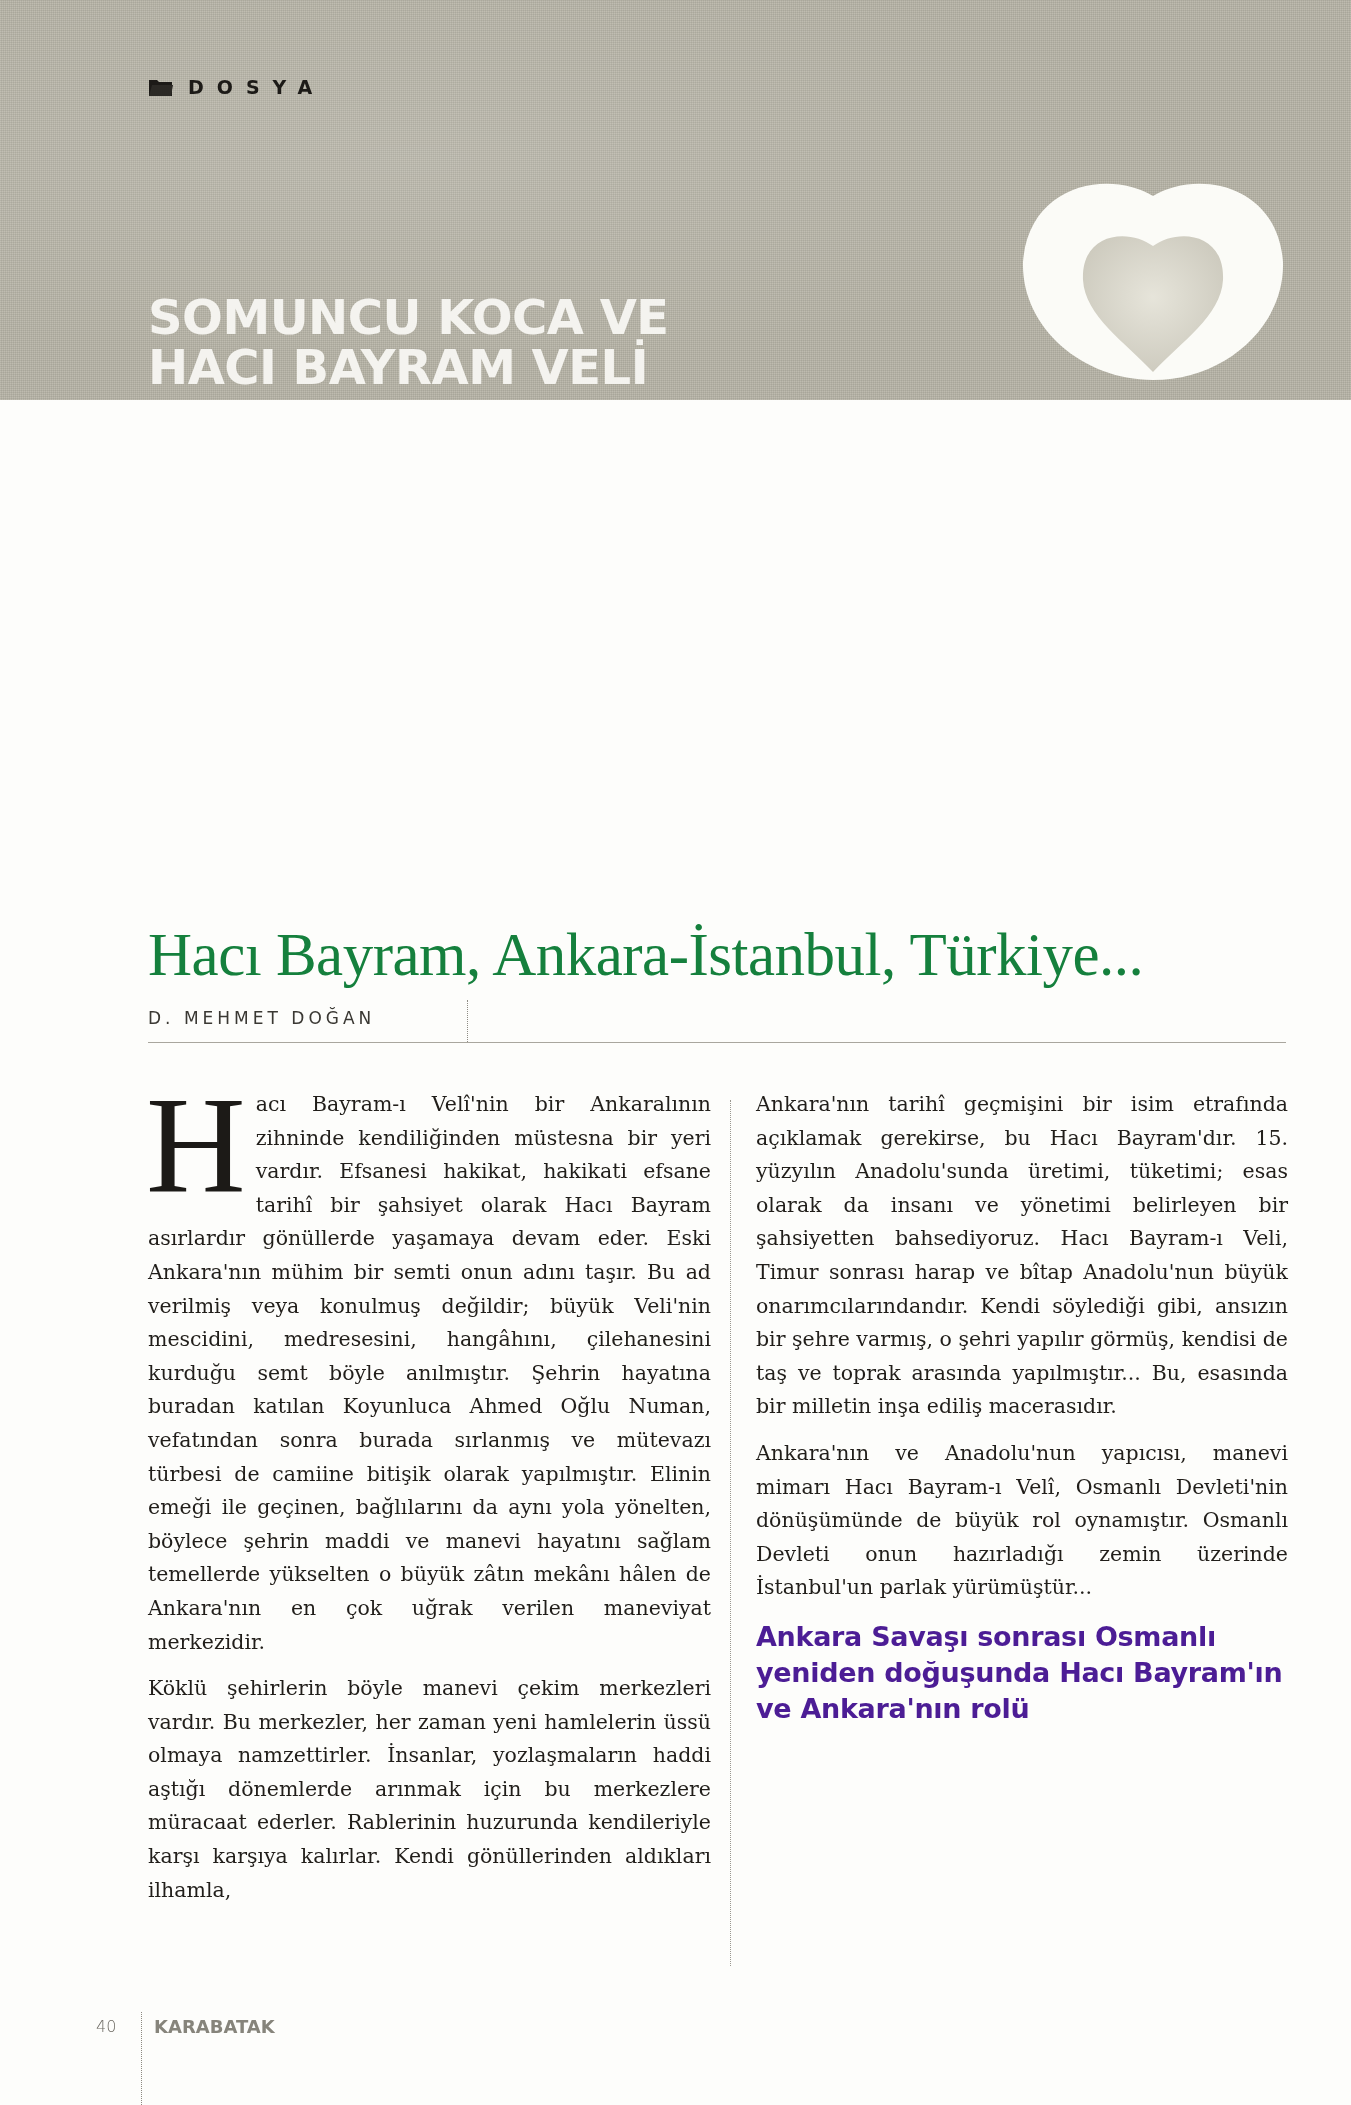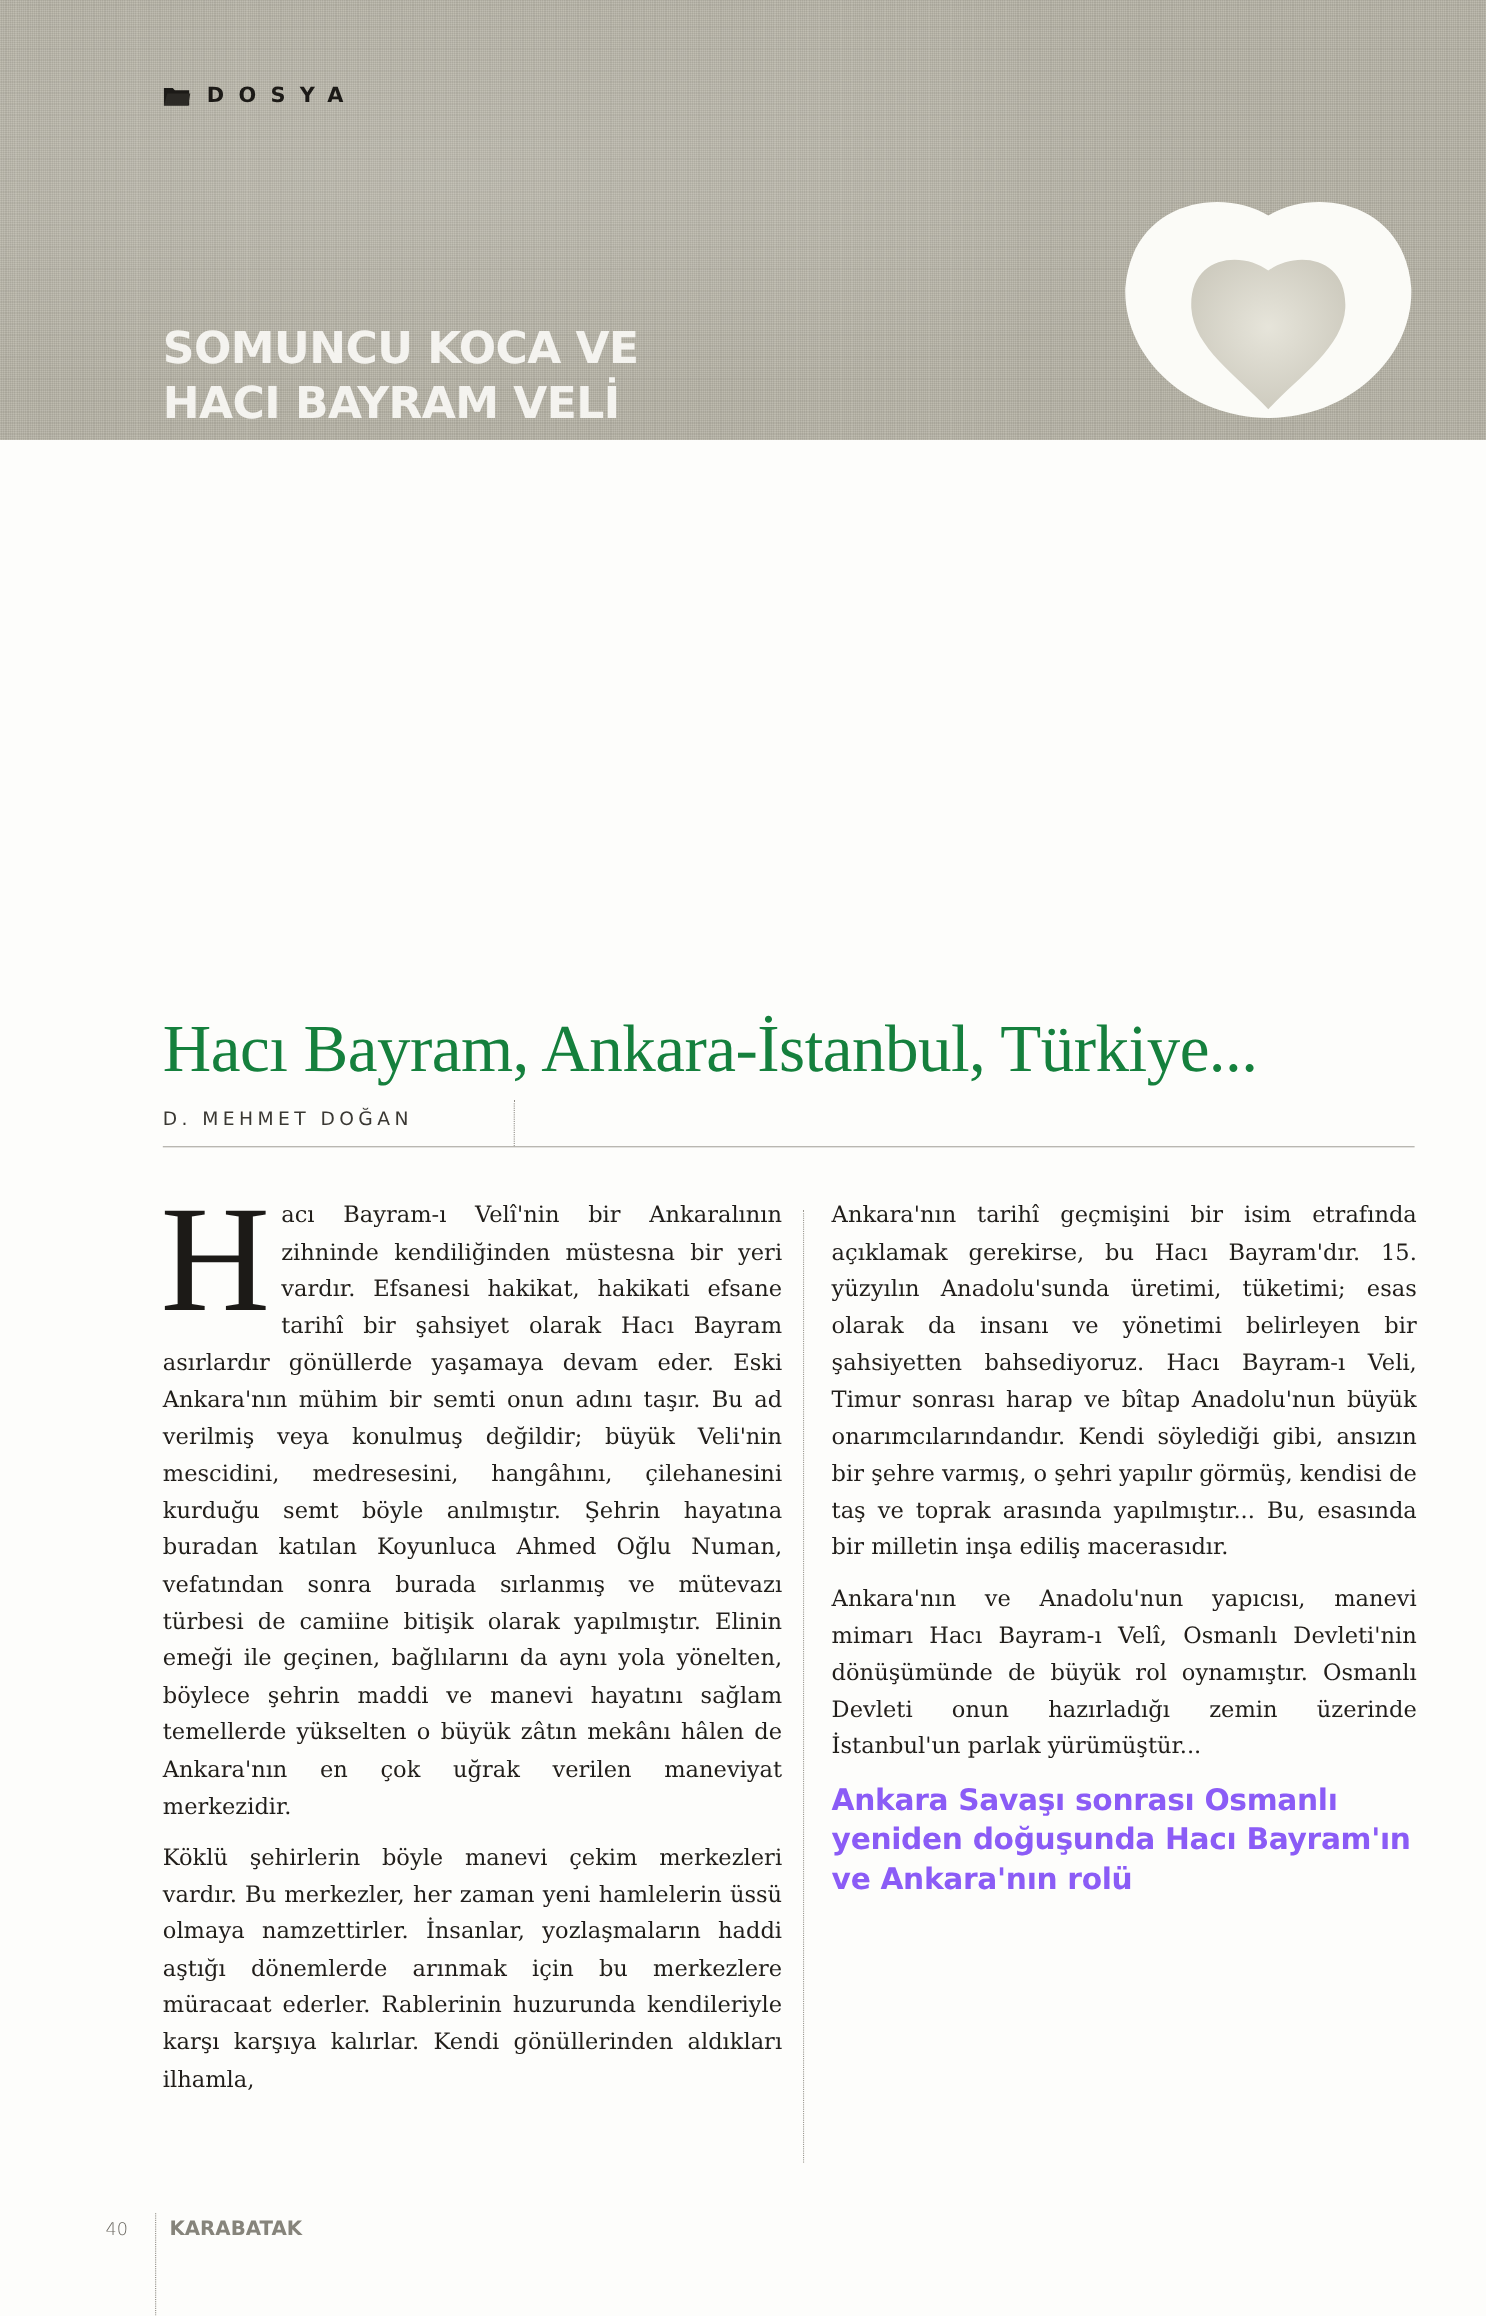--- a/index.html
+++ b/index.html
@@ -22,21 +22,21 @@
       position: absolute; left: 148px; top: 76px; display: flex; align-items: center;
     }
     .folder-icon { width: 26px; height: 20px; margin-right: 14px; }
     .section-label {
       font-family: "DejaVu Sans", sans-serif; font-weight: bold; font-size: 19px;
       letter-spacing: 13px; color: #1c1a17;
     }
     .dossier-title {
       position: absolute; left: 148px; top: 292px;
       font-family: "DejaVu Sans", sans-serif; font-weight: bold;
-      font-size: 40px; line-height: 50px; color: #f4f3ef; letter-spacing: -0.5px;
+      font-size: 48px; line-height: 50px; color: #f4f3ef; letter-spacing: -0.5px;
     }
     .dossier-title div { white-space: nowrap; }
     .logo-mark {
       position: absolute; left: 1021px; top: 176px; width: 264px; height: 204px;
     }
     .headline {
       position: absolute; left: 148px; top: 920px;
       font-family: "Liberation Serif", serif; font-size: 61px; line-height: 70px;
       color: #15803d; white-space: nowrap; letter-spacing: -0.5px;
     }
@@ -64,21 +64,21 @@
     .dropcap {
       float: left; font-family: "Liberation Serif", serif; font-size: 138px;
       line-height: 106px; margin: 4px 10px -4px -2px; color: #1c1a17;
     }
     .col-sep {
       position: absolute; left: 730px; top: 1100px; width: 0; height: 866px;
       border-left: 1px dotted #9a978f;
     }
     .subhead {
       font-family: "DejaVu Sans", sans-serif; font-weight: bold; font-size: 27px;
-      line-height: 36px; color: #8b5cf6; margin: 14px 0 14px 0; text-align: left;
+      line-height: 36px; color: #4c1d95; margin: 14px 0 14px 0; text-align: left;
       letter-spacing: -0.3px;
     }
     .footer-num {
       position: absolute; left: 96px; top: 2017px;
       font-family: "DejaVu Sans", sans-serif; font-size: 16px; font-weight: 200;
       color: #6d6a63;
     }
     .footer-sep {
       position: absolute; left: 141px; top: 2012px; width: 0; height: 93px;
       border-left: 1px dotted #8c8981;

